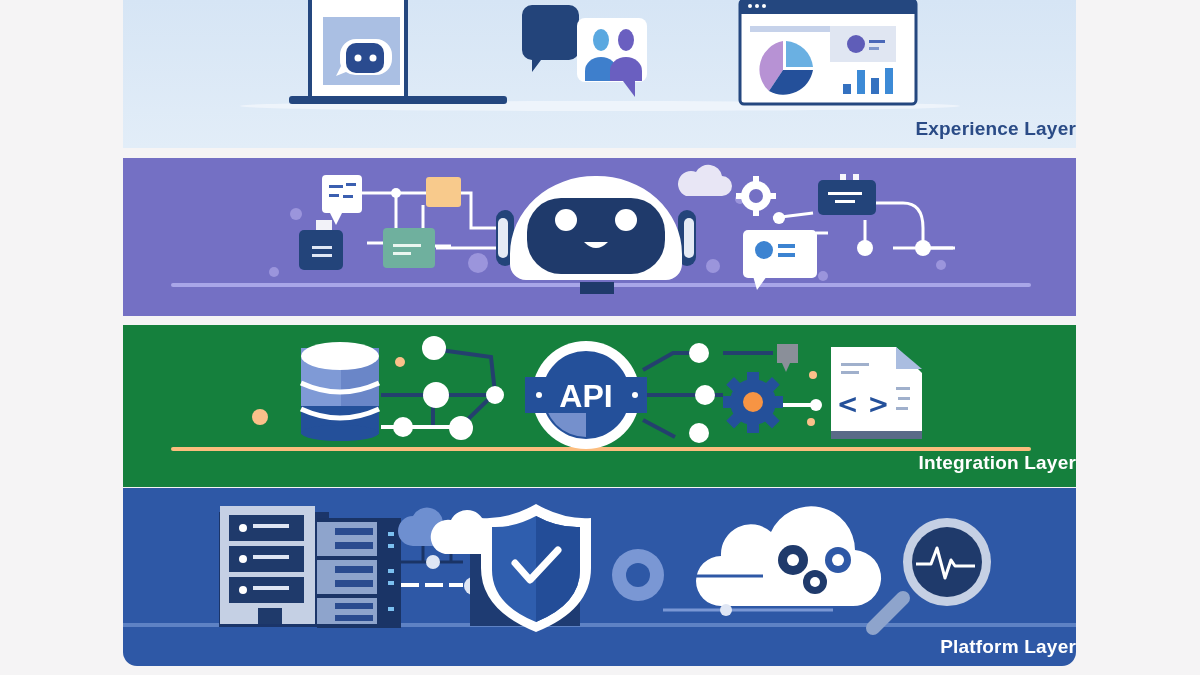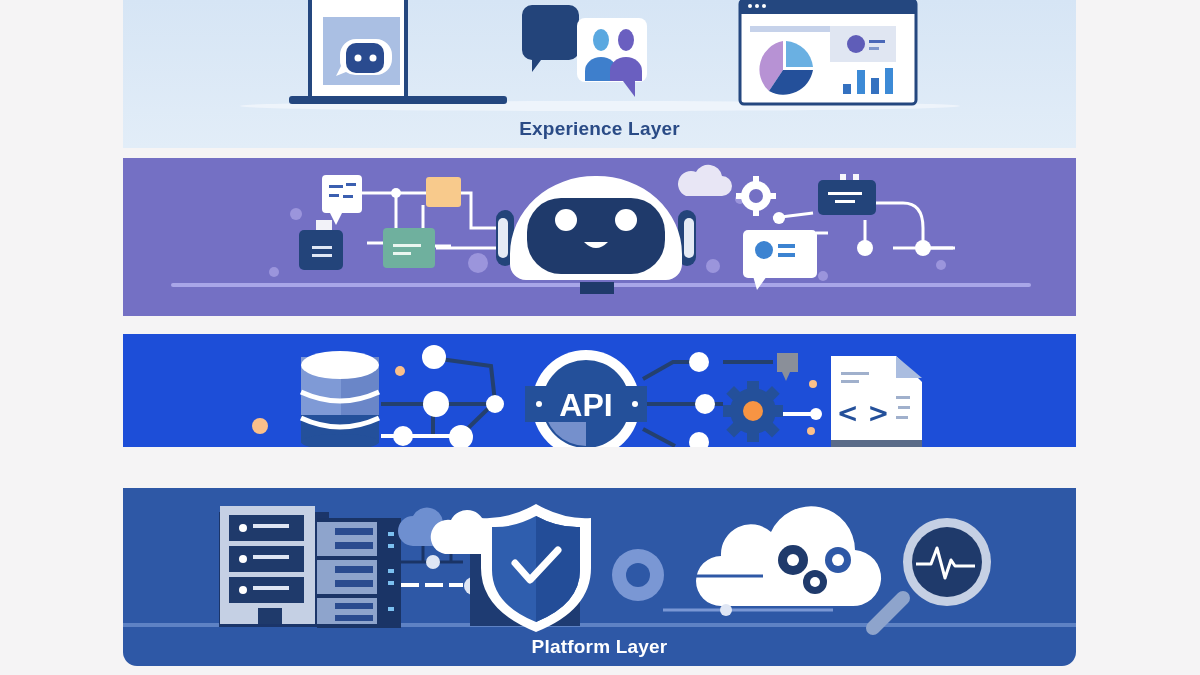--- a/index.html
+++ b/index.html
@@ -7,28 +7,28 @@
     width: 1200px; height: 675px; overflow: hidden;
     background: #f5f4f5;
     position: relative;
     font-family: "Liberation Sans", "DejaVu Sans", sans-serif;
   }
   .layer {
     position: absolute; left: 123px; width: 953px; overflow: hidden;
   }
   .layer svg.art { position: absolute; left: 0; top: 0; }
   .layer-title {
-    position: absolute; left: 0; right: 0; text-align: center;
+    position: absolute; left: 0; right: 0; text-align: right;
     font-weight: bold; font-size: 19px; letter-spacing: 0.2px;
   }
   #layer-experience { top: 0; height: 148px; background: linear-gradient(#d6e5f5, #e2edf8); }
   #layer-experience .layer-title { top: 118px; color: #2a4b86; }
   #layer-agent { top: 158px; height: 158px; background: #7470c4; }
   #layer-agent .layer-title { top: 130px; color: #ffffff; }
-  #layer-integration { top: 334px; height: 113px; background: #1d4ed8; }
+  #layer-integration { top: 325px; height: 162px; background: #15803d; }
   #layer-integration .layer-title { top: 127px; color: #ffffff; }
   #layer-platform { top: 488px; height: 178px; background: #2e58a6; border-radius: 0 0 14px 14px; }
   #layer-platform .layer-title { top: 148px; color: #ffffff; }
 </style>
 </head>
 <body>
 
 <div class="layer" id="layer-experience">
   <svg class="art" width="953" height="148" viewBox="0 0 953 148">
     <ellipse cx="477" cy="106" rx="360" ry="5" fill="#eef4fb"></ellipse>
@@ -253,20 +253,21 @@
       <path d="M773 22 v22 h26" fill="#aabde0"></path>
       <rect x="708" y="106" width="91" height="8" fill="#5a6b88"></rect>
       <rect x="718" y="38" width="28" height="3" fill="#a0b0cc"></rect>
         <rect x="718" y="46" width="18" height="3" fill="#a0b0cc"></rect>
       <text x="740" y="88" text-anchor="middle" font-family="DejaVu Sans, sans-serif" font-weight="bold" font-size="26" fill="#24509a">&lt; &gt;</text>
       <rect x="773" y="62" width="14" height="3" fill="#a0b0cc"></rect>
         <rect x="775" y="72" width="12" height="3" fill="#a0b0cc"></rect>
       <rect x="773" y="82" width="12" height="3" fill="#a0b0cc"></rect>
     </g>
   </svg>
+  <div class="layer-title">Integration Layer</div>
 </div>
 
 <div class="layer" id="layer-platform">
   <svg class="art" width="953" height="178" viewBox="0 0 953 178">
     <rect x="0" y="135" width="953" height="4" fill="#5e82c4"></rect>
     <g fill="#7895d2">
       <circle cx="268" cy="48" r="4"></circle>
         <circle cx="716" cy="50" r="5"></circle>
         <circle cx="685" cy="37" r="5"></circle>
     </g>

